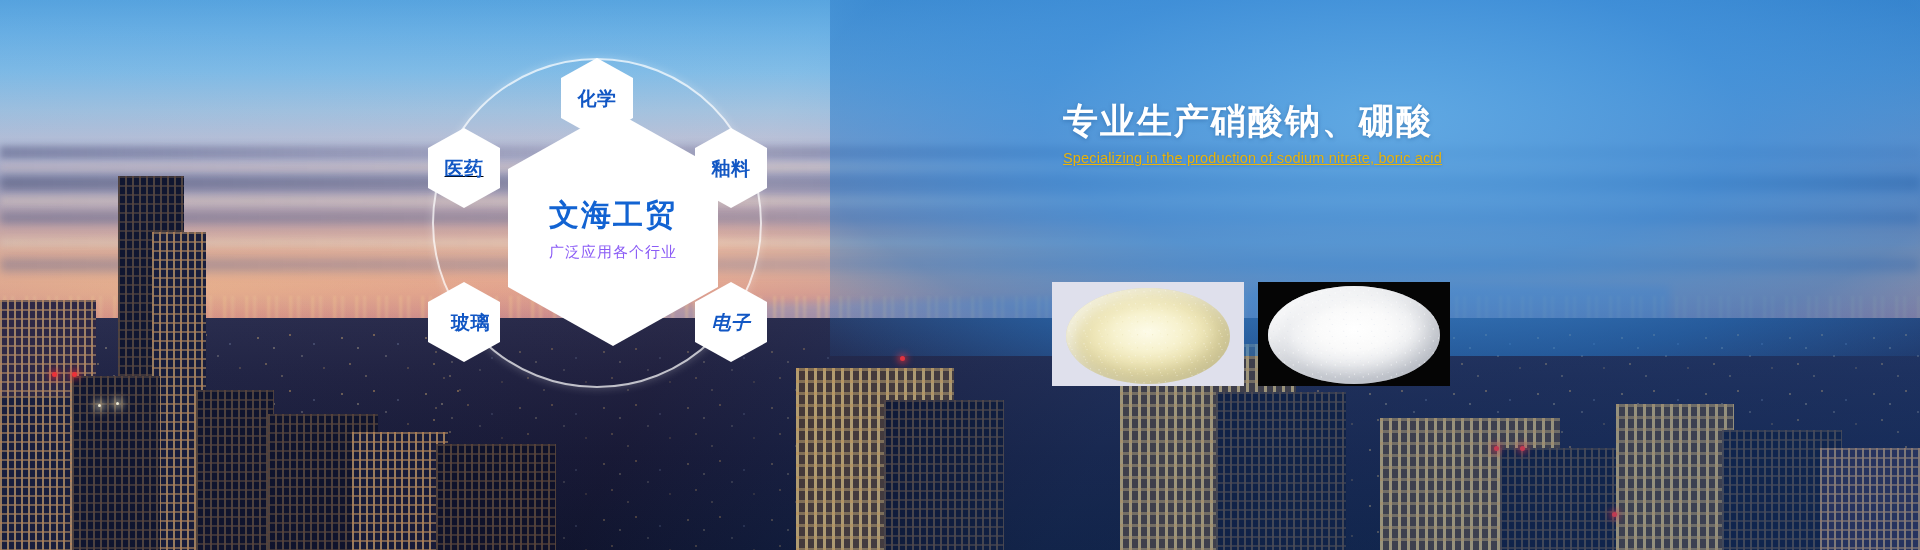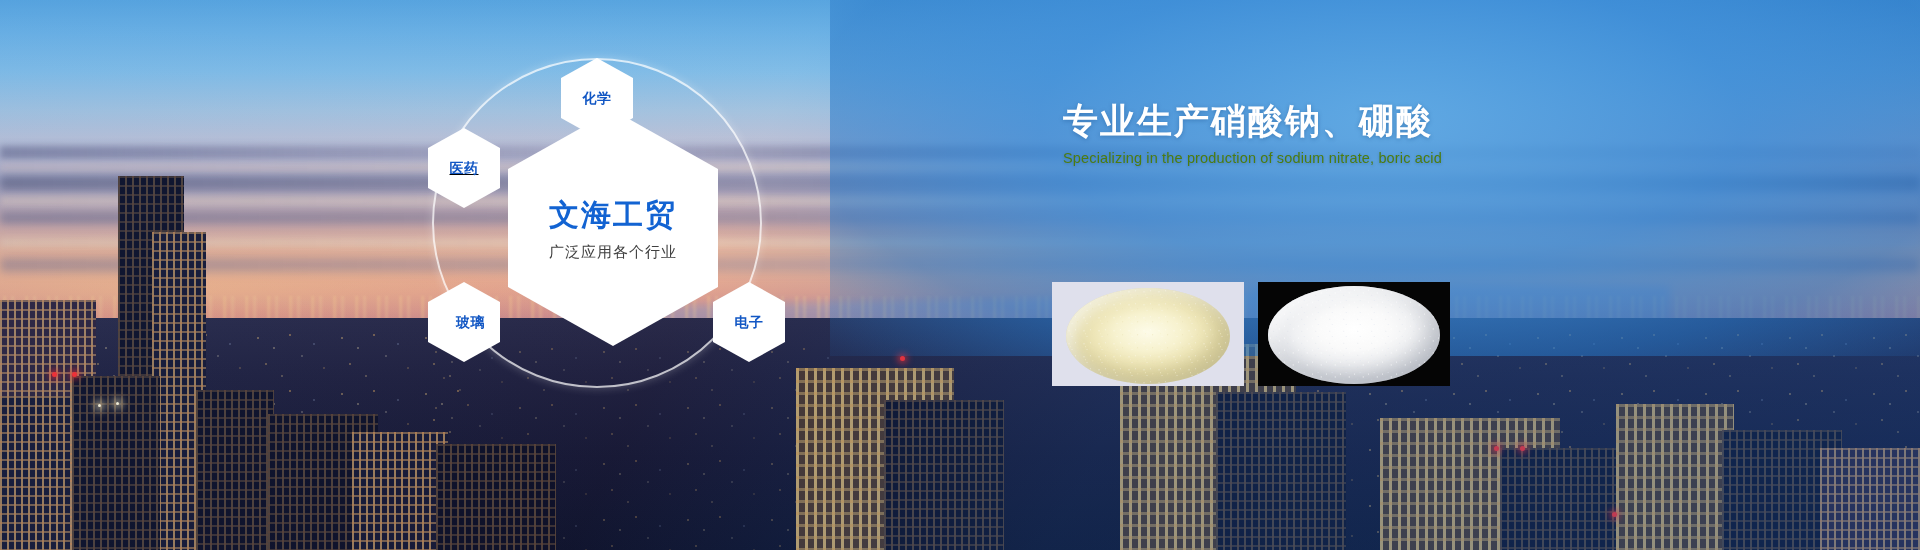--- a/index.html
+++ b/index.html
@@ -157,48 +157,49 @@
   }
   .hex {
     position:absolute;
     background:#ffffff;
     clip-path:polygon(50% 0%, 100% 25%, 100% 75%, 50% 100%, 0% 75%, 0% 25%);
     display:flex; align-items:center; justify-content:center;
     filter:drop-shadow(0 2px 6px rgba(20,50,95,.28));
   }
   .hex-sm { width:72px; height:80px; }
   .hex-sm .lbl {
-    font-size:14px; font-weight:bold; color:#1257c4;
+    font-size:19px; font-weight:bold; color:#1257c4;
     letter-spacing:.5px; line-height:1;
   }
   .hex-ctr {
     width:210px; height:236px;
     background:#ffffff;
     flex-direction:column; gap:7px;
   }
   .hex-ctr .title {
     font-size:30px; font-weight:bold; color:#1263d2; letter-spacing:2px;
   }
   .hex-ctr .sub {
-    font-size:15px; color:#404040; letter-spacing:1px;
+    font-size:15px; color:#8b5cf6; letter-spacing:1px;
   }
 
   
   .copy { position:absolute; left:1063px; top:101px; width:800px; }
   .headline {
     font-size:35px; font-weight:bold; color:#ffffff;
     letter-spacing:2px; line-height:1.15;
     text-shadow:0 1px 4px rgba(12,60,120,.35);
     white-space:nowrap;
   }
   .subline {
     margin-top:9px;
-    font-size:14.5px; color:#4d7c0f; letter-spacing:.15px;
+    font-size:14.5px; color:#eab308; letter-spacing:.15px;
     white-space:nowrap;
     text-shadow:0 1px 3px rgba(12,60,120,.3);
+    text-decoration:underline;
   }
   .tagline {
     margin-top:24px;
     font-size:20px; color:#ffffff; letter-spacing:3px;
     font-style:italic; font-family:"Liberation Serif","DejaVu Serif",serif;
     white-space:nowrap;
     text-shadow:0 1px 4px rgba(12,60,120,.35);
   }
 
   
@@ -304,21 +305,24 @@
     <div class="ring"></div>
 
     <div class="hex hex-ctr" style="left:84px;top:90px;align-items:center;">
       <span class="title">文海工贸</span>
       <span class="sub">广泛应用各个行业</span>
     </div>
 
     <div class="hex hex-sm" style="left:137px;top:38px;">
       <span class="lbl">化学</span>
     </div>
-    <div class="hex hex-sm" style="left:289px;top:262px;">
+    <div class="hex hex-sm" style="left:271px;top:108px;">
+      <span class="lbl">釉料</span>
+    </div>
+    <div class="hex hex-sm" style="left:271px;top:262px;font-style:italic;">
       <span class="lbl">电子</span>
     </div>
     <div class="hex hex-sm" style="left:4px;top:262px;padding-left:13px;">
       <span class="lbl">玻璃</span>
     </div>
     <div class="hex hex-sm" style="left:4px;top:108px;text-decoration:underline;">
       <span class="lbl">医药</span>
     </div>
   </div>
 

